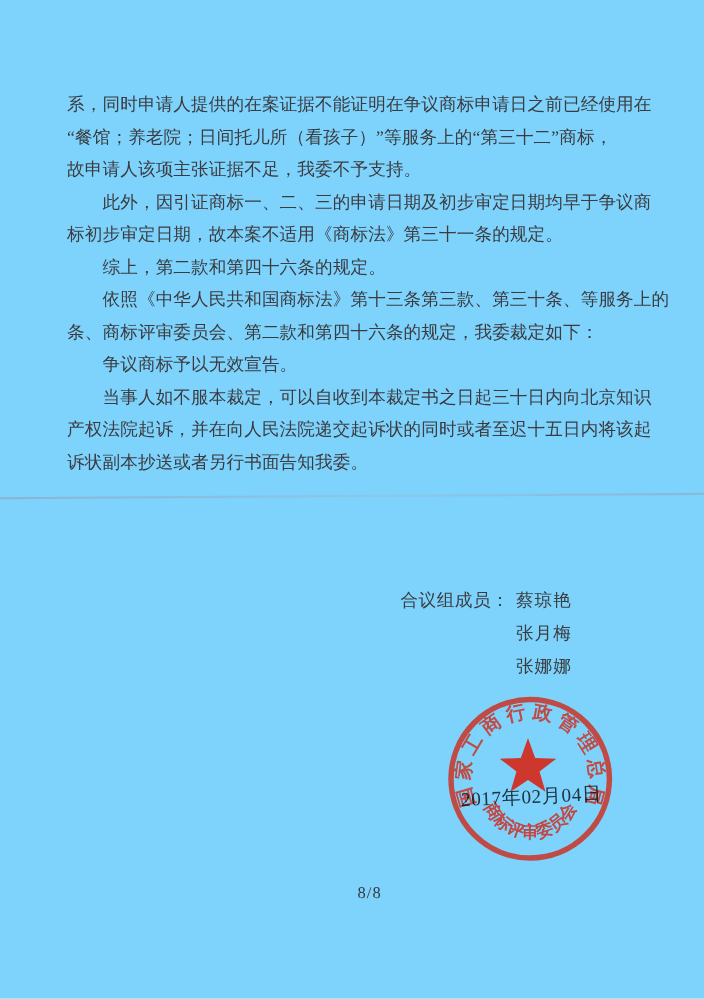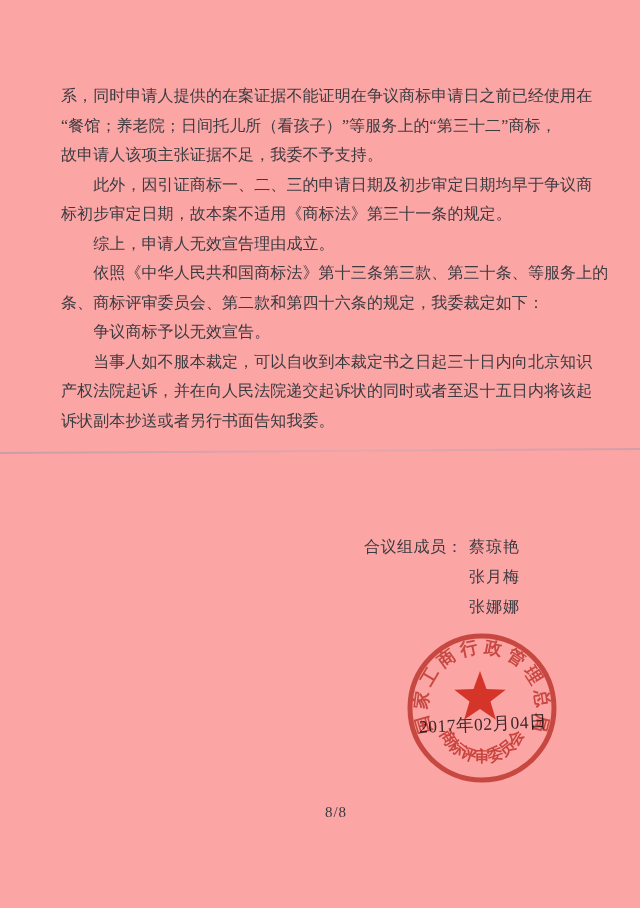--- a/index.html
+++ b/index.html
@@ -3,21 +3,21 @@
 <meta charset="utf-8">
 <style>
   * { margin:0; padding:0; box-sizing:border-box; }
   html,body { width:640px; height:908px; }
   body {
     position:relative;
     background:#fefefe;
     font-family:"Liberation Serif", serif;
     overflow:hidden;
   }
-  .page { position:absolute; inset:0; background:#fca5a5;text-decoration:underline; }
+  .page { position:absolute; inset:0; background:#7dd3fc;text-decoration:underline; }
 
   
   .body-text {
     position:absolute;
     left:61px; top:81px; width:532px;
     color:#3b3b40;
   }
   .line {
     font-size:16px;
     height:29.5px;
@@ -89,21 +89,21 @@
 <body>
 
 <div class="page">
 
   <div class="body-text">
     <div class="line">系，同时申请人提供的在案证据不能证明在争议商标申请日之前已经使用在</div>
     <div class="line">“餐馆；养老院；日间托儿所（看孩子）”等服务上的“第三十二”商标，</div>
     <div class="line">故申请人该项主张证据不足，我委不予支持。</div>
     <div class="line">　　此外，因引证商标一、二、三的申请日期及初步审定日期均早于争议商</div>
     <div class="line">标初步审定日期，故本案不适用《商标法》第三十一条的规定。</div>
-    <div class="line">　　综上，申请人无效宣告理由成立。</div>
+    <div class="line">　　综上，第二款和第四十六条的规定。</div>
     <div class="line">　　依照《中华人民共和国商标法》第十三条第三款、第三十条、等服务上的</div>
     <div class="line">条、商标评审委员会、第二款和第四十六条的规定，我委裁定如下：</div>
     <div class="line">　　争议商标予以无效宣告。</div>
     <div class="line">　　当事人如不服本裁定，可以自收到本裁定书之日起三十日内向北京知识</div>
     <div class="line">产权法院起诉，并在向人民法院递交起诉状的同时或者至迟十五日内将该起</div>
     <div class="line">诉状副本抄送或者另行书面告知我委。</div>
   </div>
 
   <div class="crease"></div>
 

